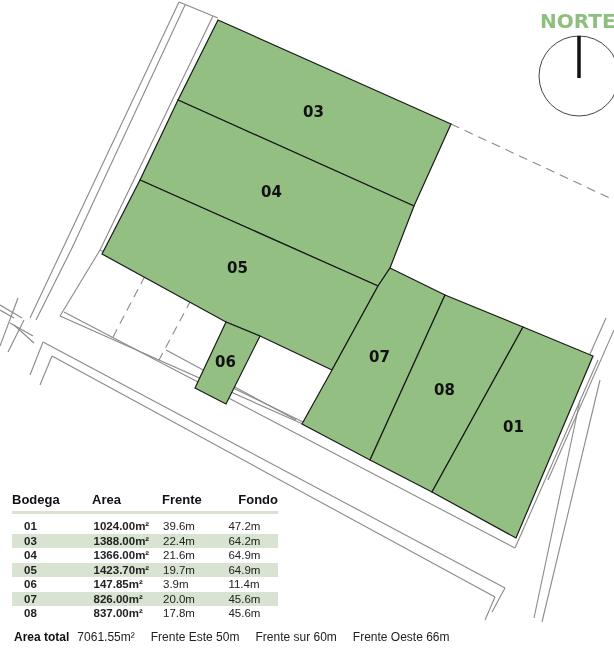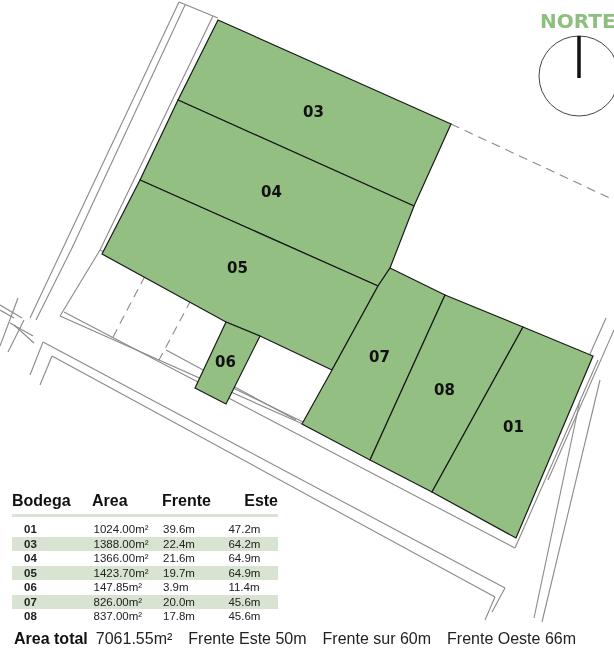--- a/index.html
+++ b/index.html
@@ -5,33 +5,33 @@
     html, body { margin:0; padding:0; background:#ffffff; }
     body { width:614px; height:649px; position:relative; overflow:hidden; font-family:"Liberation Sans", sans-serif; }
     #plan { position:absolute; left:0; top:0; width:614px; height:649px; }
     .lot { fill:#93bf82; stroke:#1a1a1a; stroke-width:1.2; }
     .street { stroke:#8a8a8a; stroke-width:1.1; fill:none; }
     .dash { stroke:#8a8a8a; stroke-width:1.1; fill:none; stroke-dasharray:9 6; }
     .lbl { font-family:"DejaVu Sans", sans-serif; font-weight:bold; font-size:15px; fill:#111; }
     .north-text { font-family:"DejaVu Sans", sans-serif; font-weight:bold; font-size:20px; fill:#8fbf7e; }
 
     .table { position:absolute; left:12px; top:492px; width:266px; font-size:11.5px; color:#222; }
-    .thead { display:flex; font-weight:bold; font-size:16px; color:#111; padding-bottom:4px; border-bottom:3px solid #d8e3d1; margin-bottom:5px; }
+    .thead { display:flex; font-weight:bold; font-size:13px; color:#111; padding-bottom:4px; border-bottom:3px solid #d8e3d1; margin-bottom:5px; }
     .row { display:flex; height:14.5px; line-height:14.5px; }
     .row.alt { background:#d8e3d1; }
     .c1 { width:60px; padding-left:2px; }
     .c2 { width:90px; }
     .c3 { width:66px; }
     .c4 { width:50px; }
     .thead .c1 { padding-left:0; }
     .thead .c2 { text-align:left; padding-left:20px; width:70px; }
     .row .c1 { font-weight:bold; padding-left:12px; width:50px; }
-    .row .c2 { padding-left:20px; width:70px; }
+    .row .c2 { padding-left:20px; width:70px;font-weight:bold; }
     .thead .c4 { text-align:right; }
-    .totals { position:absolute; left:14px; top:630px; font-size:16px; color:#222; white-space:nowrap; }
+    .totals { position:absolute; left:14px; top:630px; font-size:12px; color:#222; white-space:nowrap; }
     .totals .strong { font-weight:bold; color:#111; margin-right:8px; }
     .totals span { margin-right:16px; }
   </style>
 </head>
 <body>
 
 <svg id="plan" viewBox="0 0 614 649" xmlns="http://www.w3.org/2000/svg">
 
   <g>
 
@@ -111,21 +111,21 @@
     <circle cx="579" cy="76" r="40" fill="none" stroke="#444" stroke-width="1"></circle>
     <line x1="579" y1="36" x2="579" y2="78" stroke="#111" stroke-width="3.5"></line>
   </g>
 </svg>
 
 <div class="table">
   <div class="thead">
     <div class="c1">Bodega</div>
     <div class="c2">Area</div>
     <div class="c3">Frente</div>
-    <div class="c4">Este</div>
+    <div class="c4">Fondo</div>
   </div>
   <div class="row">
     <div class="c1">01</div>
     <div class="c2">1024.00m²</div>
     <div class="c3">39.6m</div>
     <div class="c4">47.2m</div>
   </div>
   <div class="row alt">
     <div class="c1">03</div>
     <div class="c2">1388.00m²</div>

